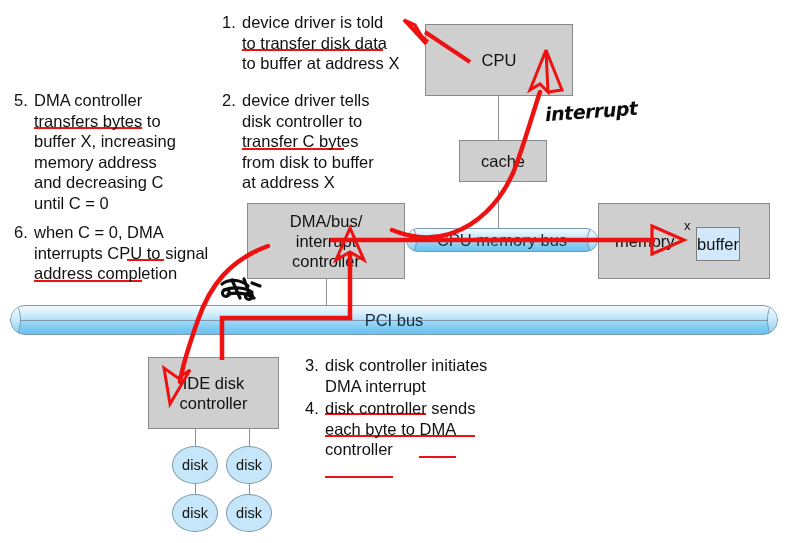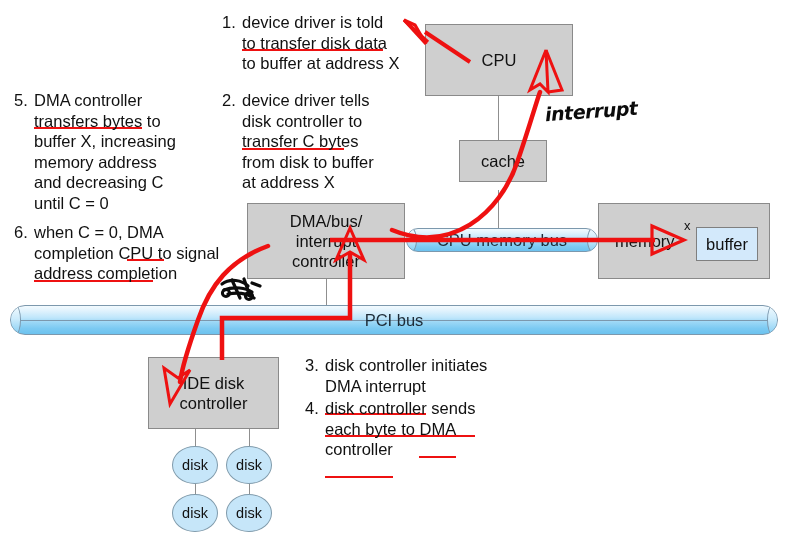--- a/index.html
+++ b/index.html
@@ -176,21 +176,21 @@
     <span>interrupt</span>
     <span>controller</span>
   </div>
 
   <div class="wire" style="left:326px; top:279px; width:1px; height:28px;"></div>
 
   <div class="hwbox" style="left:598px; top:203px; width:172px; height:76px; justify-content:flex-start; padding-left:16px;">
     <span>memory</span>
   </div>
   <div class="xlabel" style="left:684px; top:218px;">x</div>
-  <div class="bufferbox" style="left:696px; top:227px; width:62px; height:34px;">
+  <div class="bufferbox" style="left:696px; top:227px; width:44px; height:34px;">
     <span>buffer</span>
   </div>
 
   <div class="bus" style="left:406px; top:228px; width:192px; height:24px;">
     <div class="bus-rule"></div>
     <div class="bus-cap" style="left:-1px;"></div>
     <div class="bus-cap" style="right:-1px;"></div>
     <div class="bus-label">CPU memory bus</div>
   </div>
 
@@ -222,21 +222,21 @@
   <div class="disk" style="left:172px; top:494px; width:46px; height:38px;">
     <span>disk</span>
   </div>
   <div class="disk" style="left:226px; top:494px; width:46px; height:38px;">
     <span>disk</span>
   </div>
 
   <div class="steplist" style="left:222px; top:12px; width:220px;"><span class="step"><span class="step-num">1.</span><span class="step-body"><span class="step-line"><span class="u">device driver is told</span></span><span class="step-line"><span>to transfer disk data</span></span><span class="step-line"><span>to buffer at address X</span></span></span></span></div>
   <div class="steplist" style="left:222px; top:90px; width:200px;"><span class="step"><span class="step-num">2.</span><span class="step-body"><span class="step-line"><span>device driver tells</span></span><span class="step-line"><span class="u">disk controller</span><span> to</span></span><span class="step-line"><span>transfer C bytes</span></span><span class="step-line"><span>from disk to buffer</span></span><span class="step-line"><span>at address X</span></span></span></span></div>
   <div class="steplist" style="left:14px; top:90px; width:200px;"><span class="step"><span class="step-num">5.</span><span class="step-body"><span class="step-line"><span class="u">DMA controller</span></span><span class="step-line"><span>transfers bytes to</span></span><span class="step-line"><span>buffer X, increasing</span></span><span class="step-line"><span>memory address</span></span><span class="step-line"><span>and decreasing C</span></span><span class="step-line"><span>until C = 0</span></span></span></span></div>
-  <div class="steplist" style="left:14px; top:222px; width:215px;"><span class="step"><span class="step-num">6.</span><span class="step-body"><span class="step-line"><span>when C = 0, </span><span class="u">DMA</span></span><span class="step-line"><span class="u">completion CPU</span><span> to signal</span></span><span class="step-line"><span>address completion</span></span></span></span></div>
+  <div class="steplist" style="left:14px; top:222px; width:215px;"><span class="step"><span class="step-num">6.</span><span class="step-body"><span class="step-line"><span>when C = 0, </span><span class="u">DMA</span></span><span class="step-line"><span class="u">interrupts CPU</span><span> to signal</span></span><span class="step-line"><span>address completion</span></span></span></span></div>
   <div class="steplist" style="left:305px; top:355px; width:230px;"><span class="step"><span class="step-num">3.</span><span class="step-body"><span class="step-line"><span>disk controller initiates</span></span><span class="step-line"><span class="u">DMA interrupt</span></span></span></span></div>
   <div class="steplist" style="left:305px; top:398px; width:230px;"><span class="step"><span class="step-num">4.</span><span class="step-body"><span class="step-line"><span class="u">disk controller sends</span></span><span class="step-line"><span>each byte to </span><span class="u">DMA</span></span><span class="step-line"><span class="u">controller</span></span></span></span></div>
 
   <div class="handwrite" style="left:545px; top:100px;">interrupt</div>
 
   <svg id="overlay" viewBox="0 0 786 543" xmlns="http://www.w3.org/2000/svg">
 
     <g>
       <path d="M 470,62 L 425,32" stroke="#ee1111" stroke-width="4" fill="none"></path>
       <path d="M 404,20 L 426,44 L 415,25 Z" fill="none" stroke="#ee1111" stroke-width="3.2"></path>

